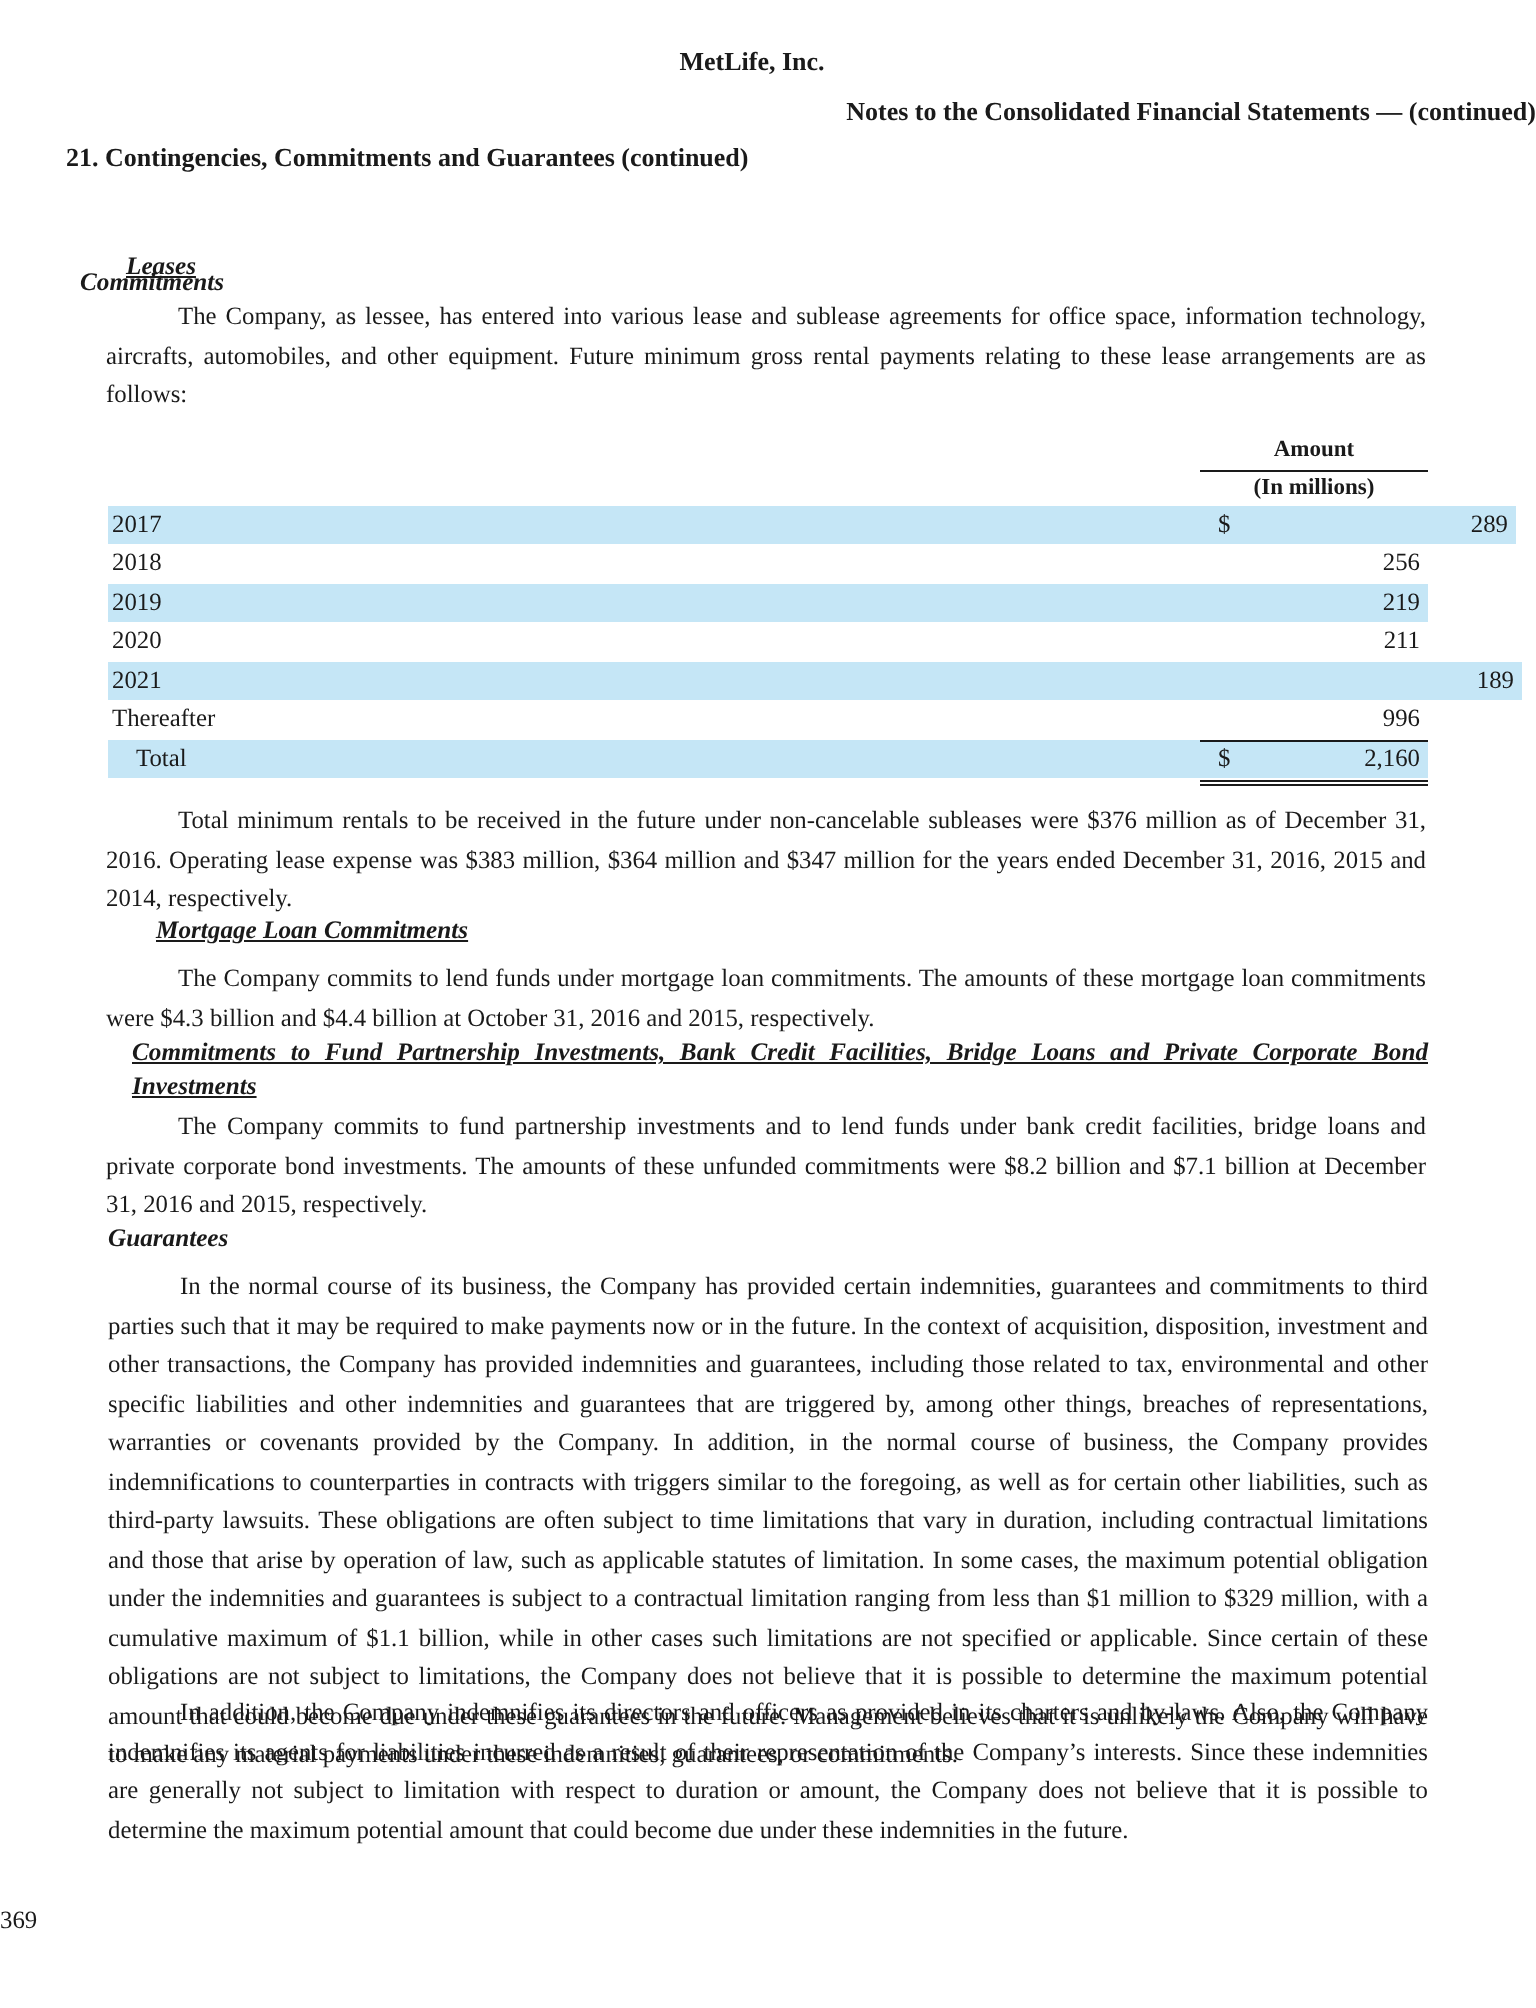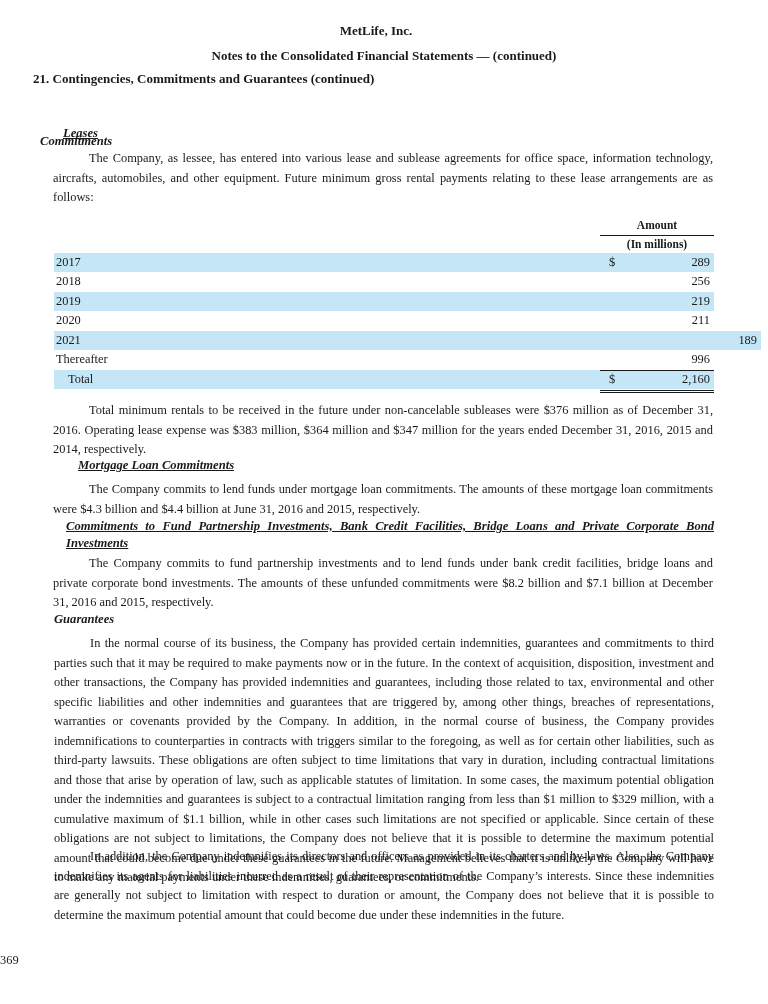--- a/index.html
+++ b/index.html
@@ -2,21 +2,21 @@
 <html><head>
   <meta charset="utf-8">
   <style>
     html, body { margin: 0; padding: 0; background: #ffffff; }
     body {
       width: 768px; height: 1004px; position: relative; overflow: hidden;
       font-family: "Liberation Serif", "DejaVu Serif", serif;
       color: #1a1a1a; font-size: 12.4px;
     }
     .company { position: absolute; top: 23px; left: 0; width: 752px; text-align: center; font-weight: bold; font-size: 13px; }
-    .subtitle { position: absolute; top: 48px; left: 0; width: 768px; text-align: center; font-weight: bold; font-size: 13px; }
+    .subtitle { position: absolute; top: 48px; left: 0; width: 768px; text-align: right; font-weight: bold; font-size: 13px; }
     .section { position: absolute; top: 71px; left: 33px; font-weight: bold; font-size: 13px; }
     .h-italic { position: absolute; font-style: italic; font-weight: bold; font-size: 12.6px; }
     .h-ul { text-decoration: underline; }
     .para { position: absolute; left: 53px; width: 660px; text-align: justify; line-height: 19.5px; }
     .indent { text-indent: 36px; }
     .th-amount { position: absolute; left: 600px; width: 114px; top: 219px; text-align: center; font-weight: bold; font-size: 11.5px; }
     .th-amount-line { position: absolute; left: 600px; width: 114px; top: 235px; border-top: 1.5px solid #1a1a1a; }
     .th-units { position: absolute; left: 600px; width: 114px; top: 238px; text-align: center; font-weight: bold; font-size: 11.5px; }
     .row { position: absolute; left: 54px; width: 660px; height: 19px; line-height: 19px; font-size: 12.4px; }
     .row.shade { background: #c5e6f6; }
@@ -40,21 +40,21 @@
 
 <div class="h-italic" style="top:102px; left:40px;margin-top:32px;">Commitments</div>
 <div class="h-italic h-ul" style="top:126px; left:63px;">Leases</div>
 <div class="para indent" style="top:149px;">The Company, as lessee, has entered into various lease and sublease agreements for office space, information technology, aircrafts, automobiles, and other equipment. Future minimum gross rental payments relating to these lease arrangements are as follows:</div>
 
 <div>
   <div class="th-amount">Amount</div>
   <div class="th-amount-line"></div>
   <div class="th-units">(In millions)</div>
 
-  <div class="row shade" style="top:253px;">
+  <div class="row shade" style="top:253px;padding-left:44px;">
     <span class="label">2017</span>
     <span class="dollar">$</span>
     <span class="val">289</span>
   </div>
   <div class="row" style="top:272px;">
     <span class="label">2018</span>
     <span class="val">256</span>
   </div>
   <div class="row shade" style="top:292px;">
     <span class="label">2019</span>
@@ -78,21 +78,21 @@
     <span class="val">2,160</span>
   </div>
   <div class="total-lines total-top"></div>
   <div class="total-lines total-bot1"></div>
   <div class="total-lines total-bot2"></div>
 </div>
 
 <div class="para indent" style="top:401px;">Total minimum rentals to be received in the future under non-cancelable subleases were $376 million as of December 31, 2016. Operating lease expense was $383 million, $364 million and $347 million for the years ended December 31, 2016, 2015 and 2014, respectively.</div>
 
 <div class="h-italic h-ul" style="top:458px; left:78px;">Mortgage Loan Commitments</div>
-<div class="para indent" style="top:480px;">The Company commits to lend funds under mortgage loan commitments. The amounts of these mortgage loan commitments were $4.3 billion and $4.4 billion at June 31, 2016 and 2015, respectively.</div>
+<div class="para indent" style="top:480px;">The Company commits to lend funds under mortgage loan commitments. The amounts of these mortgage loan commitments were $4.3 billion and $4.4 billion at October 31, 2016 and 2015, respectively.</div>
 
 <div class="h-italic h-ul" style="top:518px; left:66px; width:648px; text-align:justify; line-height:16.5px;">Commitments to Fund Partnership Investments, Bank Credit Facilities, Bridge Loans and Private Corporate Bond Investments</div>
 <div class="para indent" style="top:554px;">The Company commits to fund partnership investments and to lend funds under bank credit facilities, bridge loans and private corporate bond investments. The amounts of these unfunded commitments were $8.2 billion and $7.1 billion at December 31, 2016 and 2015, respectively.</div>
 
 <div class="h-italic" style="top:612px; left:54px;">Guarantees</div>
 <div class="para indent" style="top:634px; left:54px; width:660px;">In the normal course of its business, the Company has provided certain indemnities, guarantees and commitments to third parties such that it may be required to make payments now or in the future. In the context of acquisition, disposition, investment and other transactions, the Company has provided indemnities and guarantees, including those related to tax, environmental and other specific liabilities and other indemnities and guarantees that are triggered by, among other things, breaches of representations, warranties or covenants provided by the Company. In addition, in the normal course of business, the Company provides indemnifications to counterparties in contracts with triggers similar to the foregoing, as well as for certain other liabilities, such as third-party lawsuits. These obligations are often subject to time limitations that vary in duration, including contractual limitations and those that arise by operation of law, such as applicable statutes of limitation. In some cases, the maximum potential obligation under the indemnities and guarantees is subject to a contractual limitation ranging from less than $1 million to $329 million, with a cumulative maximum of $1.1 billion, while in other cases such limitations are not specified or applicable. Since certain of these obligations are not subject to limitations, the Company does not believe that it is possible to determine the maximum potential amount that could become due under these guarantees in the future. Management believes that it is unlikely the Company will have to make any material payments under these indemnities, guarantees, or commitments.</div>
 <div class="para indent" style="top:847px; left:54px; width:660px;">In addition, the Company indemnifies its directors and officers as provided in its charters and by-laws. Also, the Company indemnifies its agents for liabilities incurred as a result of their representation of the Company’s interests. Since these indemnities are generally not subject to limitation with respect to duration or amount, the Company does not believe that it is possible to determine the maximum potential amount that could become due under these indemnities in the future.</div>
 
 <div class="pagenum">369</div>
 

